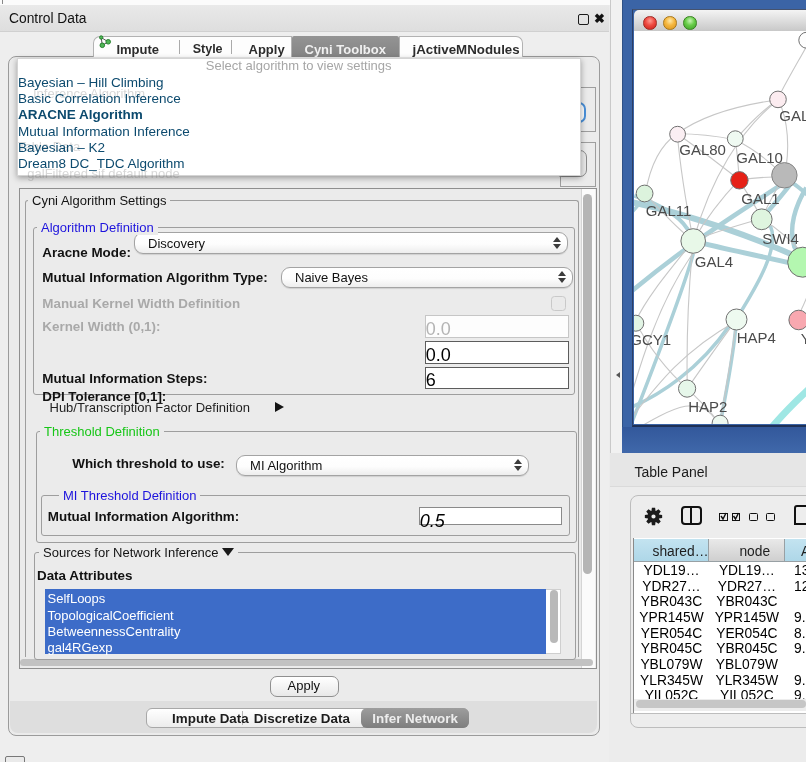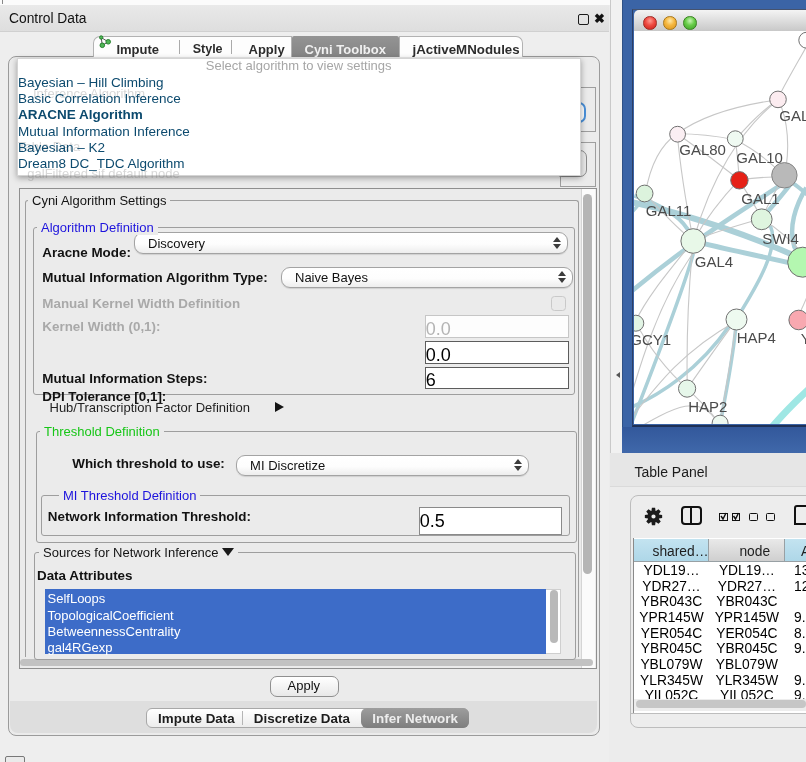--- a/index.html
+++ b/index.html
@@ -72,31 +72,31 @@
 <div class="lbl" style="left:42.3px;top:370.5px;">Mutual Information Steps:</div>
 <div class="inp" style="left:424.8px;top:366.5px;width:143.9px;height:22.4px;border:1.6px solid #5d5d5d;box-sizing:border-box;padding:2.5px 5px 0 0;">6</div>
 
 <div class="abs" style="left:49.5px;top:400px;font-size:13px;color:#1f1f1f;">Hub/Transcription Factor Definition</div>
 <div class="abs" style="left:274.5px;top:401.5px;width:0;height:0;border-top:5.5px solid transparent;border-bottom:5.5px solid transparent;border-left:9px solid #141414;"></div>
 
 <div class="group" style="left:35.5px;top:431px;width:539.1px;height:109.5px;"></div>
 <div class="gtitle" style="left:40px;top:424.3px;color:#17c617;">Threshold Definition</div>
 <div class="lbl" style="left:72.3px;top:456px;">Which threshold to use:</div>
 <div class="combo" style="left:236.1px;top:454.9px;width:290.5px;height:19.5px;">
-  <span class="ct">MI Discretize</span>
+  <span class="ct">MI Algorithm</span>
   <span class="updn" style="left:277px;top:3.5px;">
       <span class="u"></span>
       <span class="d"></span>
     </span>
 </div>
 
 <div class="group" style="left:40.7px;top:495px;width:527.3px;height:38.5px;"></div>
 <div class="gtitle" style="left:59px;top:488.3px;color:#1d13dd;">MI Threshold Definition</div>
-<div class="lbl" style="left:47.8px;top:509px;">Network Information Threshold:</div>
-<div class="inp" style="left:418.8px;top:507px;width:143.4px;height:28px;border:1px solid #8a8a8a;box-sizing:border-box;padding:2.5px 5px 0 0;">0.5</div>
+<div class="lbl" style="left:47.8px;top:509px;">Mutual Information Algorithm:</div>
+<div class="inp" style="left:418.8px;top:507px;width:143.4px;height:18px;border:1px solid #8a8a8a;box-sizing:border-box;padding:2.5px 5px 0 0;font-style:italic;">0.5</div>
 
 <div class="group" style="left:33.5px;top:552px;width:540px;height:106px;"></div>
 <div class="gtitle" style="left:39px;top:545.3px;color:#141414;">Sources for Network Inference <span style="display:inline-block;width:0;height:0;border-left:6.5px solid transparent;border-right:6.5px solid transparent;border-top:8px solid #1a1a1a;vertical-align:1px;"></span></div>
 <div class="lbl" style="left:37px;top:567.5px;">Data Attributes</div>
 
 <div class="abs" style="left:44.5px;top:588.5px;width:516.5px;height:65.5px;background:#fff;border:1px solid #cfcfcf;box-sizing:border-box;"></div>
 <div class="abs" style="left:44.5px;top:588.5px;width:501px;height:65.5px;background:#3d6cc8;"></div>
 <div class="abs" style="left:47.5px;top:591.4px;font-size:13px;line-height:16.15px;color:#fff;z-index:2;">SelfLoops<br>TopologicalCoefficient<br>BetweennessCentrality<br>gal4RGexp</div>
 <div class="abs" style="left:549.9px;top:589.5px;width:7.9px;height:53px;background:#b9b9b9;border-radius:4px;"></div>
 
@@ -106,21 +106,21 @@
 <div class="abs" style="left:555px;top:150px;width:31.5px;height:27.3px;border:1.8px solid #8a8a8a;border-radius:7px;background:#e9e9e9;box-sizing:border-box;"></div>
 
 <div class="abs" style="left:9.5px;top:701px;width:587.5px;height:32px;background:#dedede;border-radius:0 0 8px 8px;"></div>
 
 <div class="abs" style="left:270.4px;top:675.5px;width:66.9px;height:19px;border:1px solid #8f8f8f;border-radius:7px;background:linear-gradient(#ffffff,#e8e8e8);"></div>
 <div class="abs" style="left:270.4px;top:677.5px;width:66.9px;text-align:center;font-size:13px;color:#111;">Apply</div>
 
 <div class="abs" style="left:145.6px;top:708px;width:323.4px;height:20px;background:linear-gradient(#ffffff,#ececec);border:1px solid #a8a8a8;border-radius:6px;box-sizing:border-box;"></div>
 <div class="abs" style="left:242.4px;top:711px;width:1px;height:14px;background:#b5b5b5;"></div>
 <div class="abs" style="left:361.3px;top:708px;width:107.7px;height:20px;background:linear-gradient(#9d9d9d,#7e7e7e);border-radius:6px;"></div>
-<div class="abs b" style="left:148px;top:711px;width:96.8px;text-align:center;font-size:13.4px;color:#1d1d1d;">Impute Data</div>
+<div class="abs b" style="left:162px;top:711px;width:96.8px;text-align:center;font-size:13.4px;color:#1d1d1d;">Impute Data</div>
 <div class="abs b" style="left:242.4px;top:711px;width:118.9px;text-align:center;font-size:13.4px;color:#1d1d1d;">Discretize Data</div>
 <div class="abs b" style="left:361.3px;top:711px;width:107.7px;text-align:center;font-size:13.4px;color:#ededed;white-space:nowrap;">Infer Network</div>
 
 <div class="abs" style="left:5px;top:756px;width:18px;height:10px;border:1.6px solid #787878;border-radius:2px;background:#eaeaea;"></div>
 
 <div class="abs" style="left:92.7px;top:35.8px;width:199.4px;height:21.7px;background:#fdfdfd;border:1px solid #b2b2b2;border-bottom:none;border-radius:7px 0 0 0;box-sizing:border-box;"></div>
 <div class="abs" style="left:399.1px;top:35.8px;width:124px;height:21.7px;background:#fdfdfd;border:1px solid #b2b2b2;border-bottom:none;border-radius:0 7px 0 0;box-sizing:border-box;"></div>
 <div class="abs" style="left:292.1px;top:35.8px;width:107px;height:21.7px;background:linear-gradient(#949494,#848484);border-radius:2px 2px 0 0;"></div>
 <div class="abs" style="left:178.8px;top:40px;width:1px;height:14px;background:#aaa;"></div>
 <div class="abs" style="left:230.7px;top:40px;width:1px;height:14px;background:#aaa;"></div>

